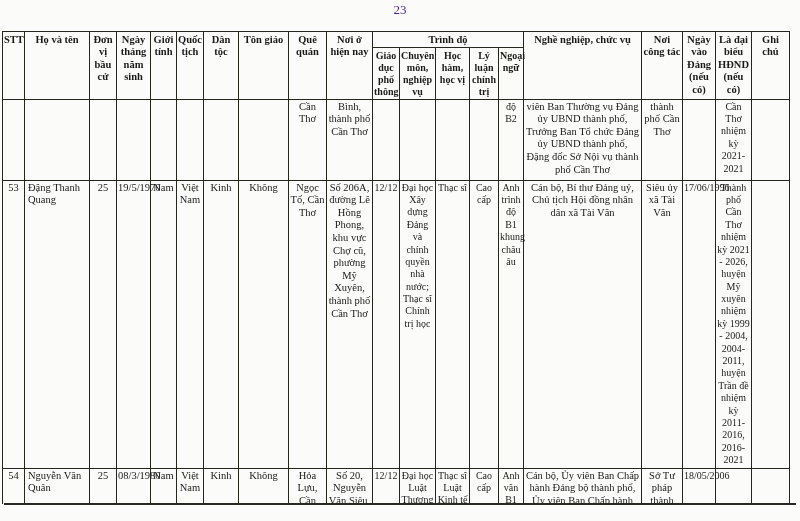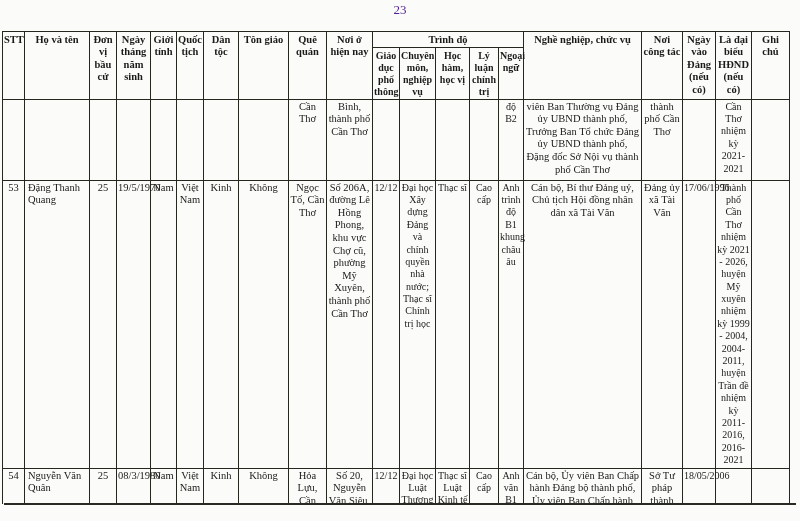--- a/index.html
+++ b/index.html
@@ -165,21 +165,21 @@
             <td class="c6">Kinh</td>
             <td class="c7">Không</td>
             <td class="c8">Ngọc Tố, Cần Thơ</td>
             <td class="c9">Số 206A, đường Lê Hồng Phong, khu vực Chợ cũ, phường Mỹ Xuyên, thành phố Cần Thơ</td>
             <td class="c10">12/12</td>
             <td class="c11">Đại học Xây dựng Đảng và chính quyền nhà nước; Thạc sĩ Chính trị học</td>
             <td class="c12">Thạc sĩ</td>
             <td class="c13">Cao cấp</td>
             <td class="c14">Anh trình độ B1 khung châu âu</td>
             <td class="c15">Cán bộ, Bí thư Đảng uỷ, Chủ tịch Hội đồng nhân dân xã Tài Văn</td>
-            <td class="c16">Đảng ủy xã Tài Văn</td>
+            <td class="c16">Siêu ủy xã Tài Văn</td>
             <td class="c17">17/06/1996</td>
             <td class="c18">Thành phố Cần Thơ nhiệm kỳ 2021 - 2026, huyện Mỹ xuyên nhiệm kỳ 1999 - 2004, 2004-2011, huyện Trần đề nhiệm kỳ 2011-2016, 2016-2021</td>
             <td class="c19"></td>
           </tr>
           <tr class="row-2">
             <td class="c0">54</td>
             <td class="c1">Nguyễn Văn Quân</td>
             <td class="c2">25</td>
             <td class="c3">08/3/1980</td>
             <td class="c4">Nam</td>

